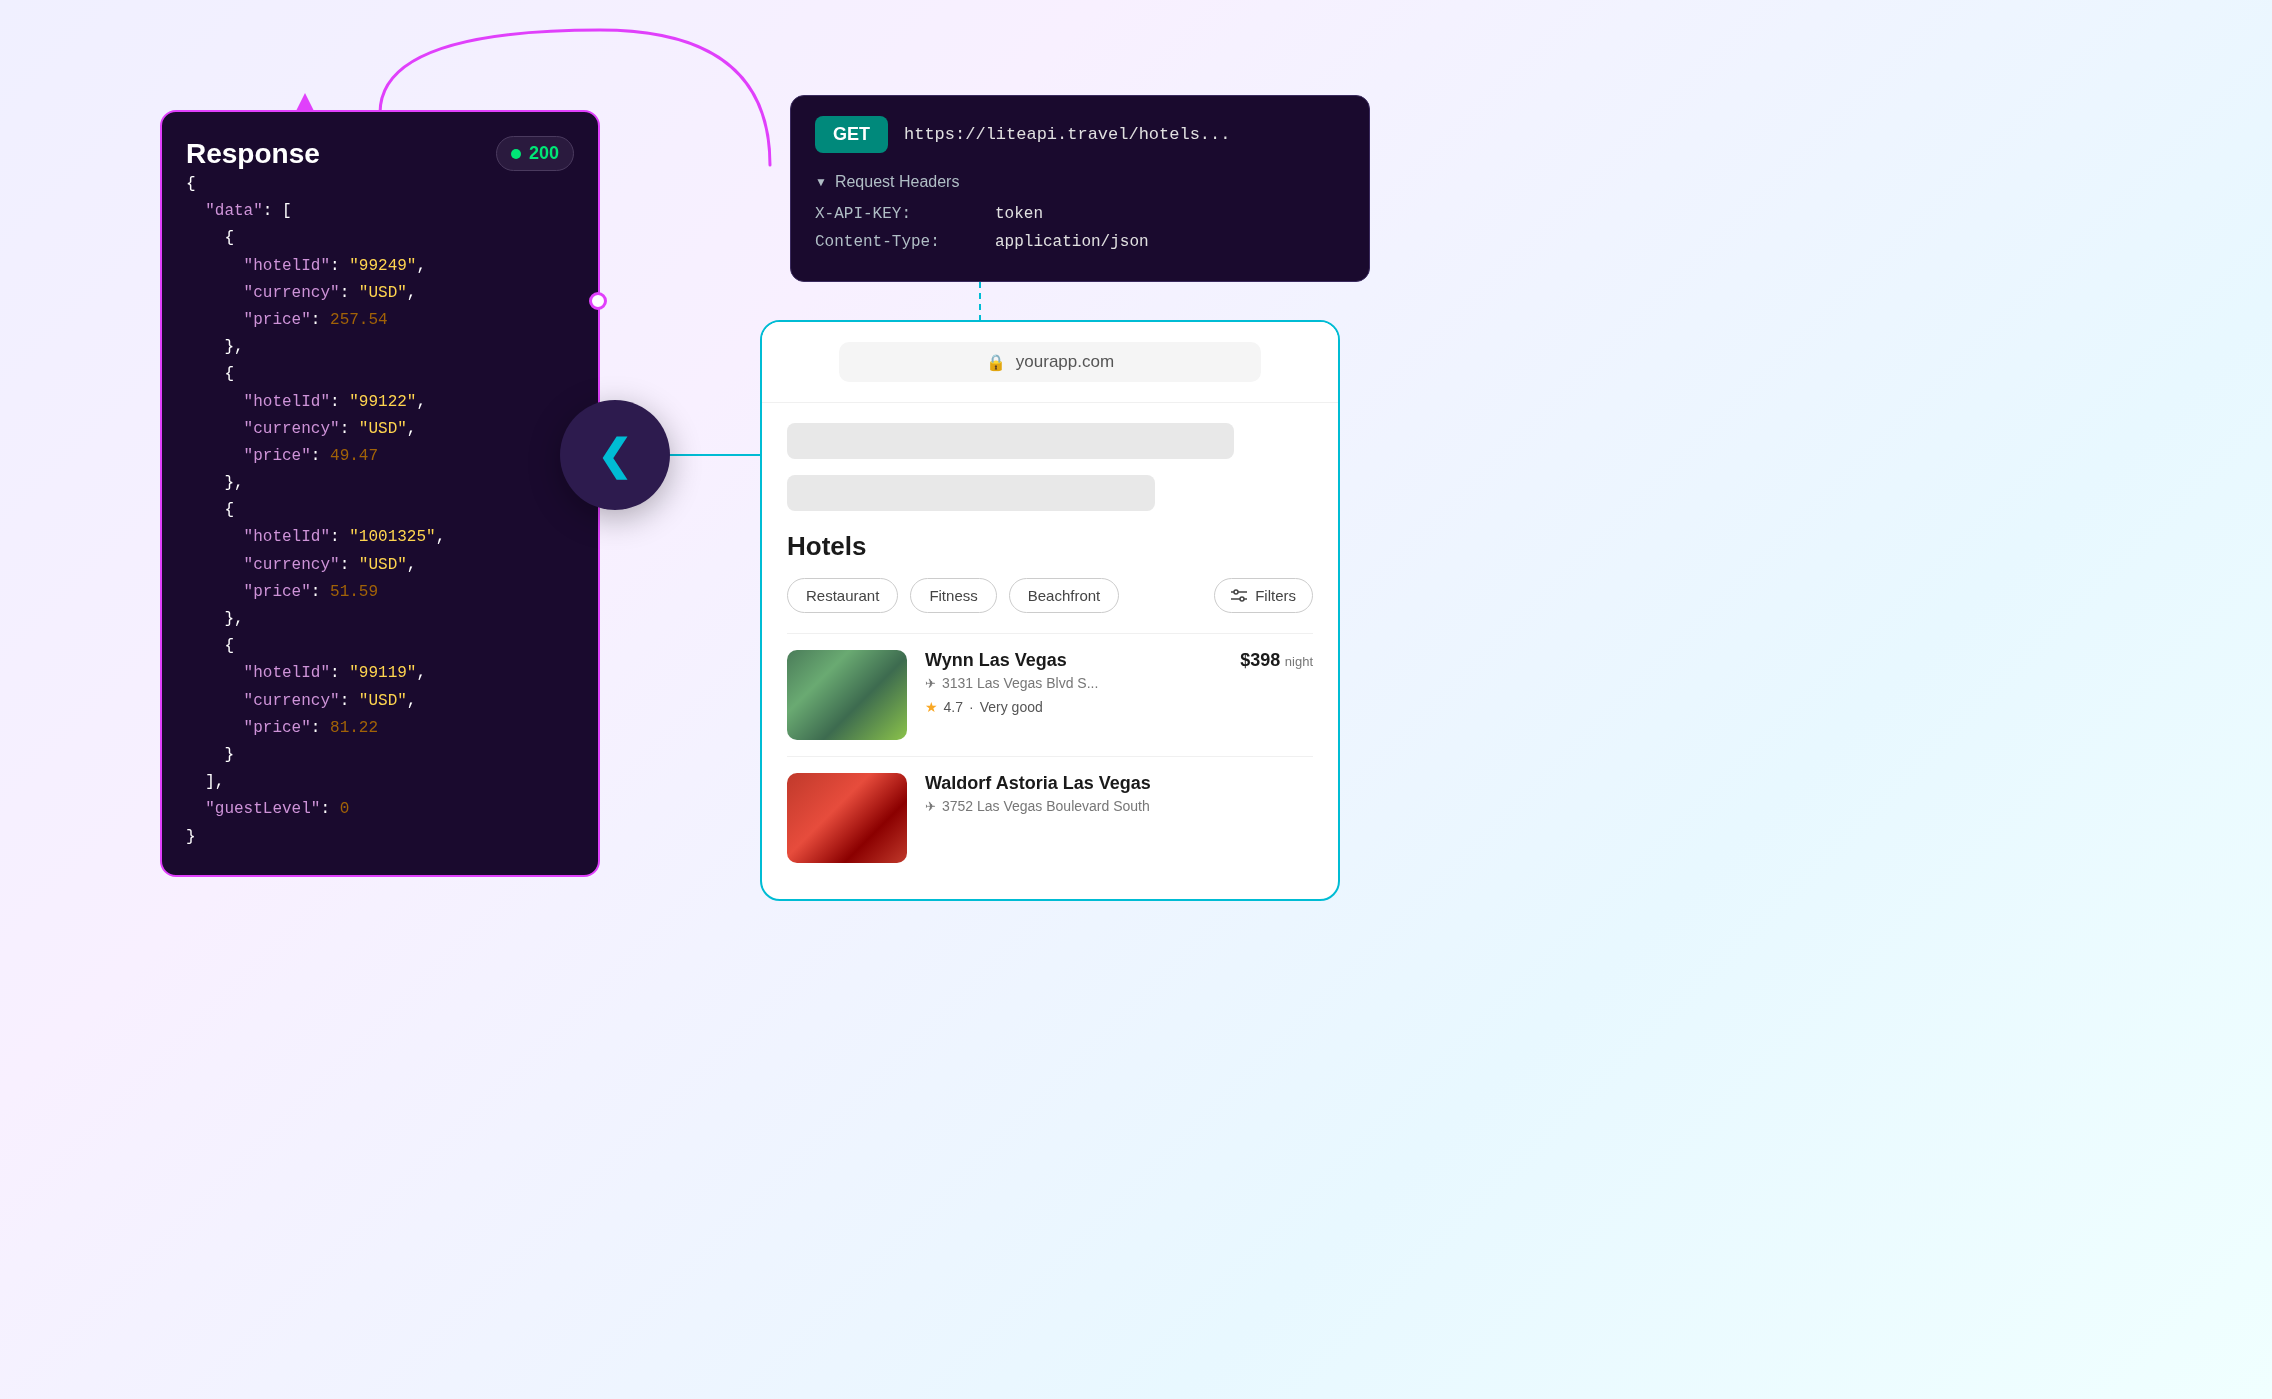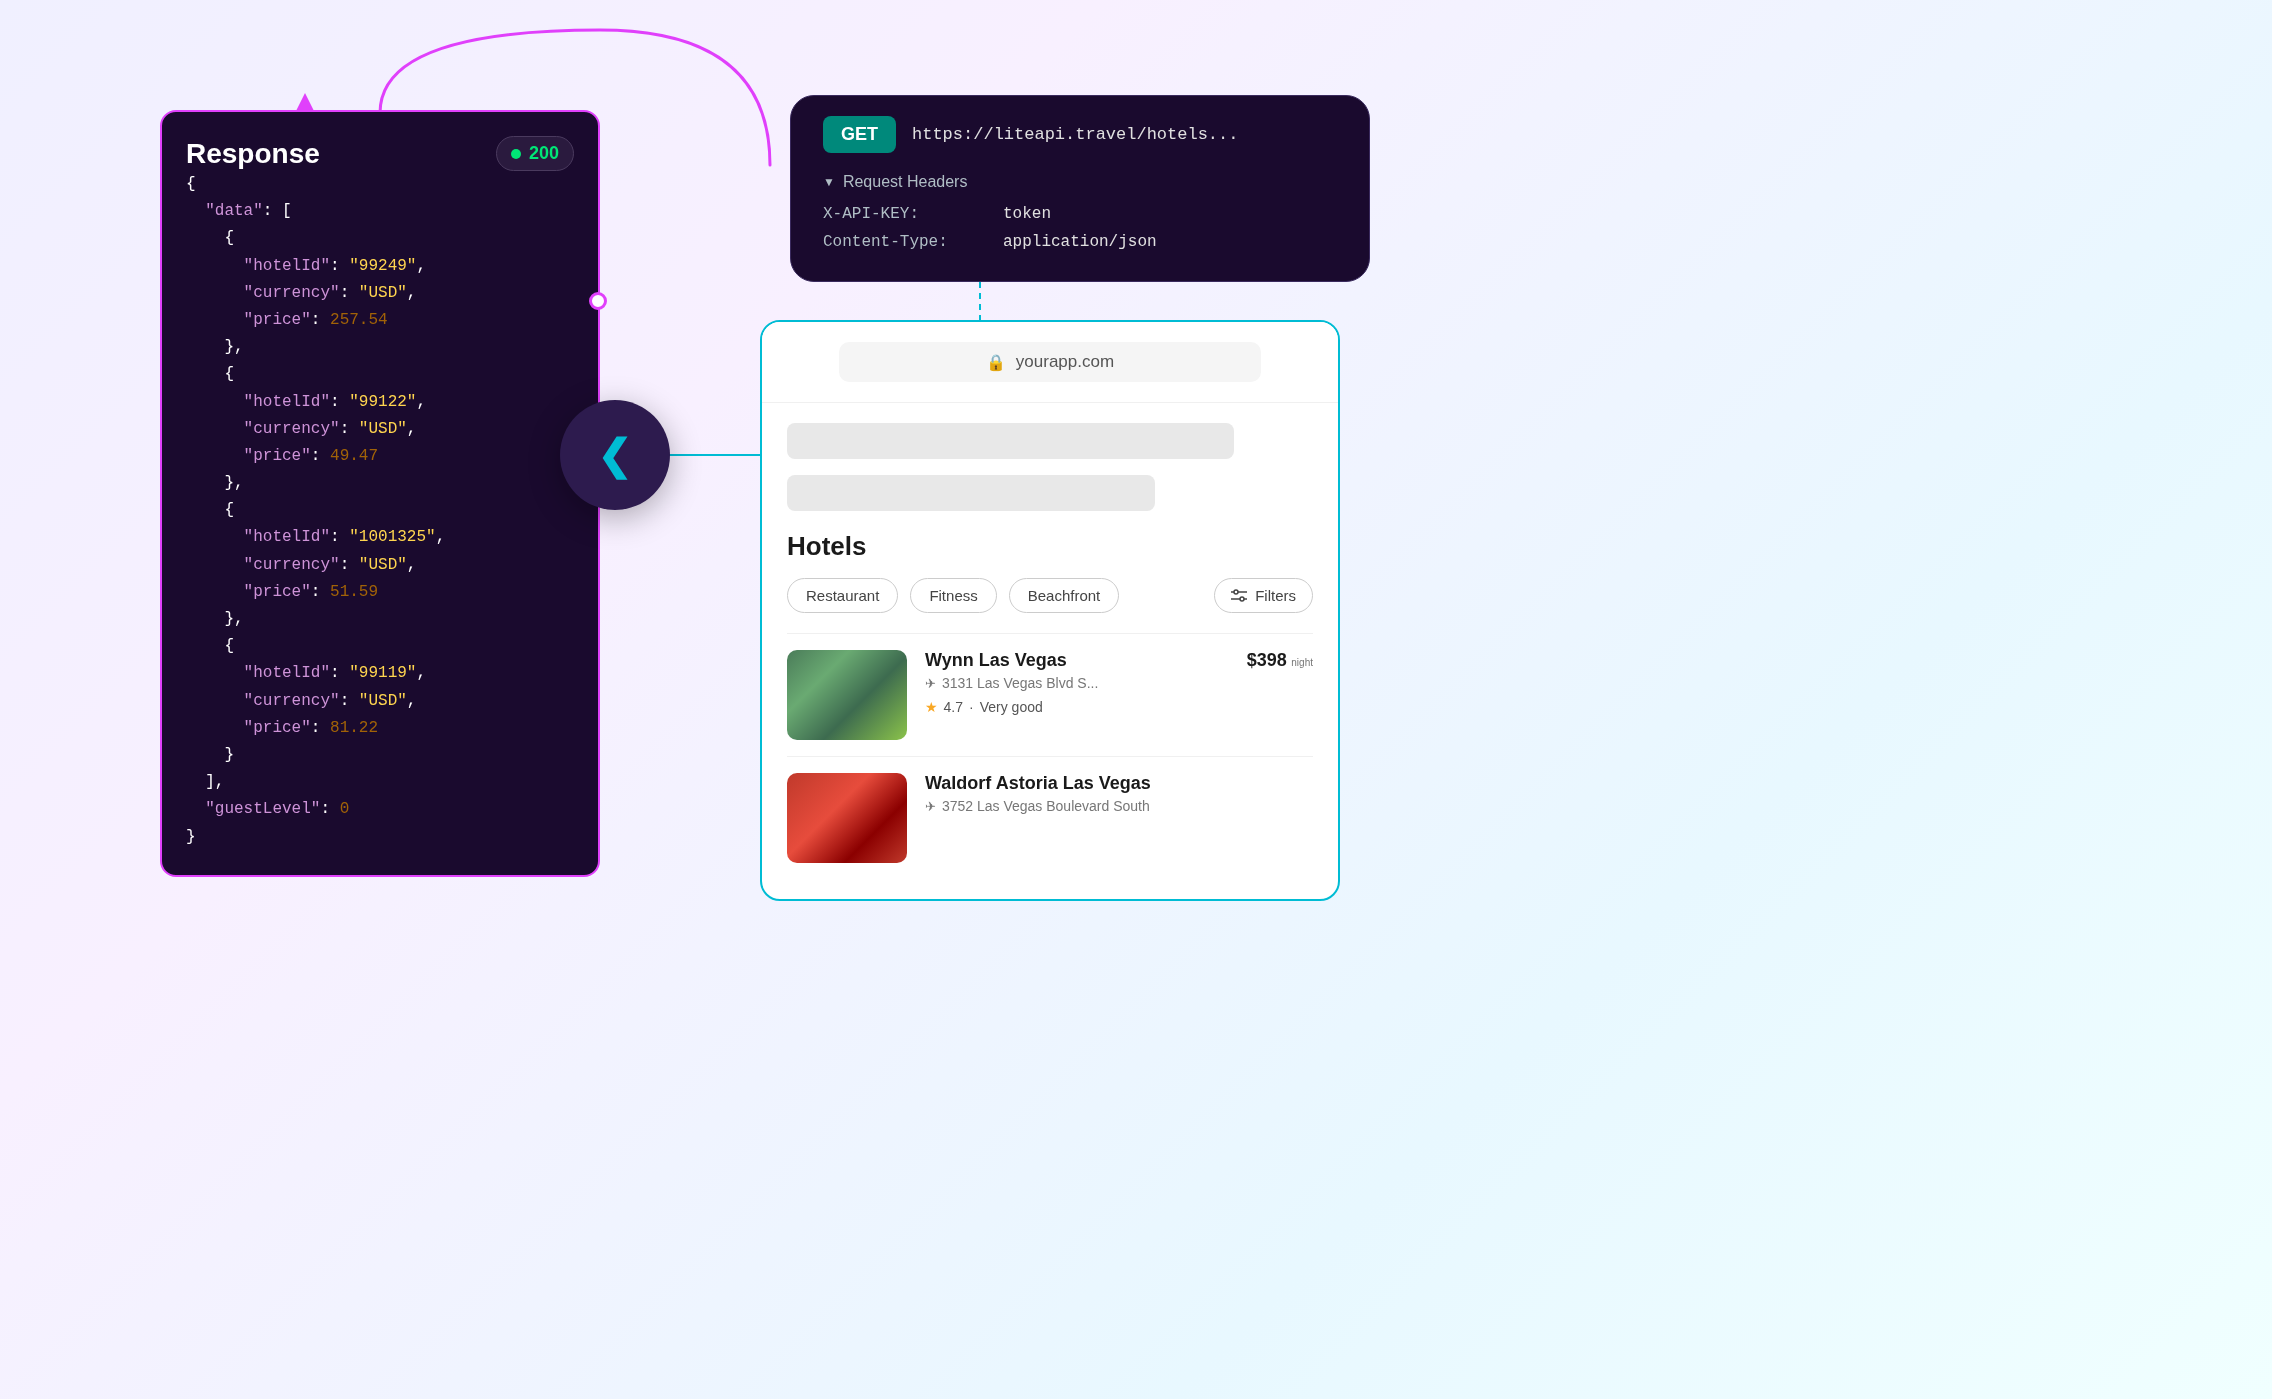--- a/index.html
+++ b/index.html
@@ -89,22 +89,22 @@
     .json-bracket { color: #fff; }
 
     
     .api-card {
       position: absolute;
       top: 95px;
       left: 790px;
       width: 580px;
       background: #1a0a2e;
       border: 1px solid #3a2a5e;
-      border-radius: 24px;
-      padding: 20px 32px;
+      border-radius: 14px;
+      padding: 20px 24px;
     }
 
     .api-method-row {
       display: flex;
       align-items: center;
       gap: 16px;
       margin-bottom: 20px;
     }
 
     .get-badge {
@@ -301,21 +301,21 @@
     .star { color: #f9a825; }
 
     .hotel-price {
       font-size: 18px;
       font-weight: 700;
       color: #1a1a1a;
       text-align: right;
     }
 
     .price-night {
-      font-size: 10px;
+      font-size: 13px;
       font-weight: 400;
       color: #777;
       text-align: center;
     }
 
     
     .logo-circle {
       position: absolute;
       top: 400px;
       left: 560px;

